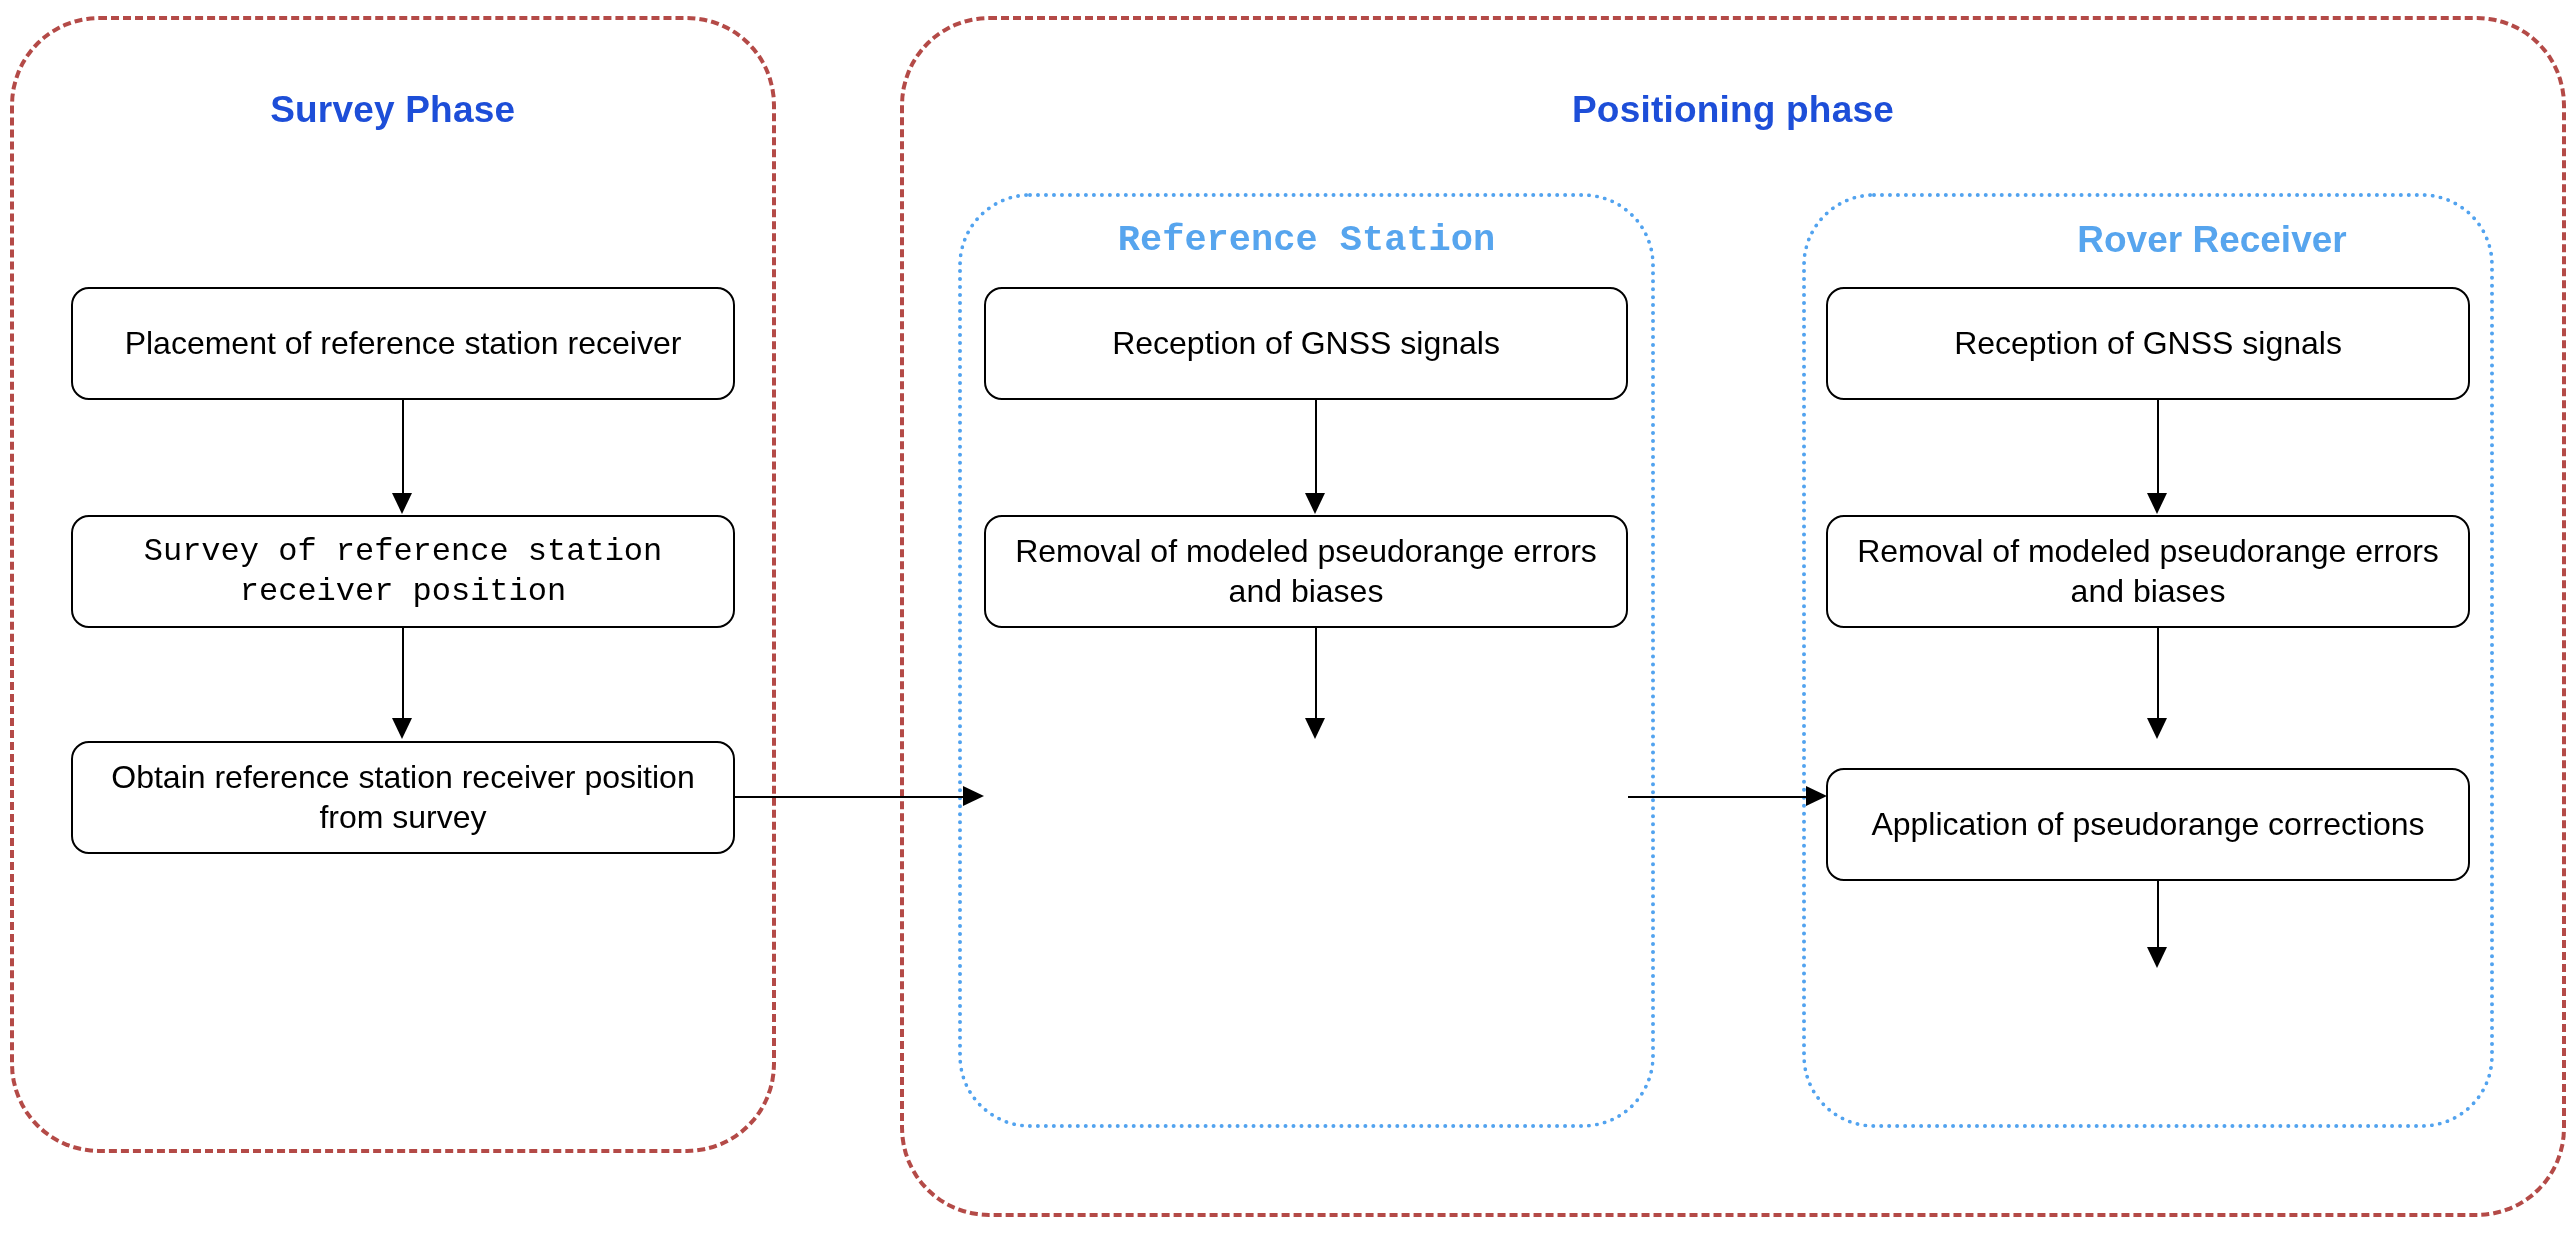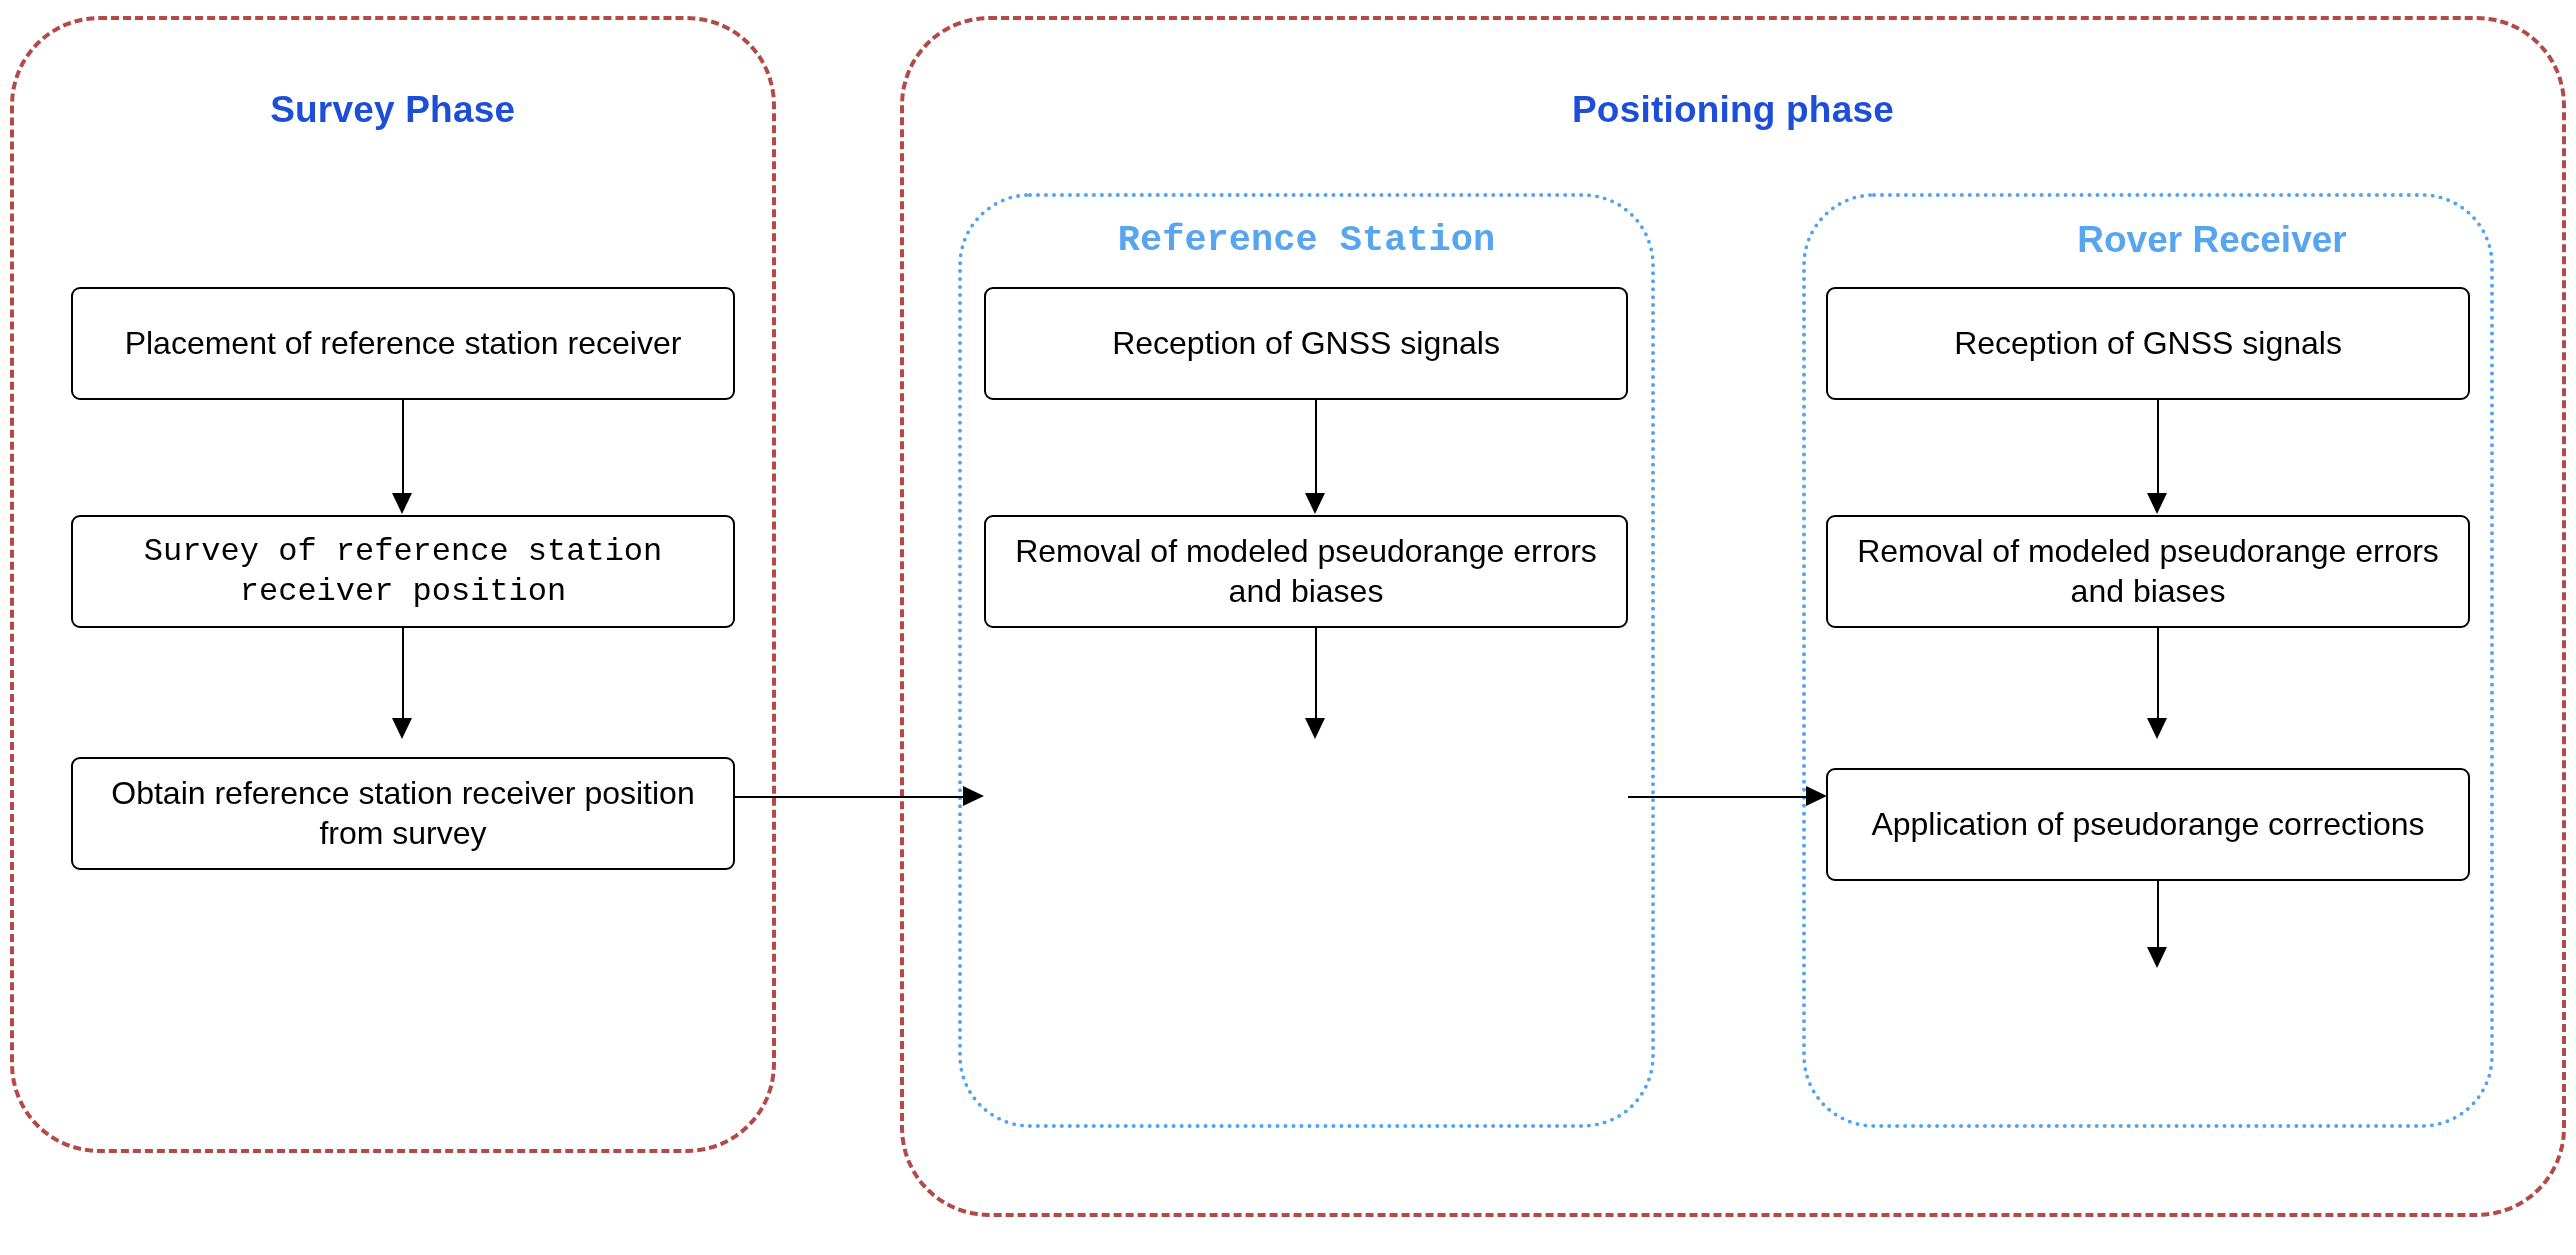--- a/index.html
+++ b/index.html
@@ -42,21 +42,21 @@
     font-weight:bold;
     font-size:37px;
     white-space:nowrap;
   }
 
   
   .node{
     position:absolute;
     box-sizing:border-box;
     border:2.4px solid #000000;
-    border-radius:9px;
+    border-radius:18px;
     background:#ffffff;
     display:flex;
     align-items:center;
     justify-content:center;
     text-align:center;
     color:#000000;
     font-size:32px;
     line-height:1.22;
     padding:3.2px 8px;
     z-index:3;
@@ -103,21 +103,21 @@
   <div class="phase-title" style="left:9.7px;top:89px;width:766px;">Survey Phase</div>
 
   <div class="node" style="left:71px;top:287px;width:664px;height:113px;">
     <span>Placement of reference station receiver</span>
   </div>
 
   <div class="node" style="left:71px;top:515px;width:664px;height:113px;font-family:Liberation Mono, monospace;">
     <span>Survey of reference station receiver position</span>
   </div>
 
-  <div class="node" style="left:71px;top:741px;width:664px;height:113px;margin-top:16px;">
+  <div class="node" style="left:71px;top:741px;width:664px;height:113px;">
     <span>Obtain reference station receiver position from survey</span>
   </div>
 
   <div class="vline" style="left:402px;top:400px;height:94px;"></div>
   <div class="arrow-down" style="left:392px;top:493px;"></div>
 
   <div class="vline" style="left:402px;top:628px;height:92px;"></div>
   <div class="arrow-down" style="left:392px;top:718px;"></div>
 
   <div class="hline" style="left:735px;top:796px;width:229px;"></div>

